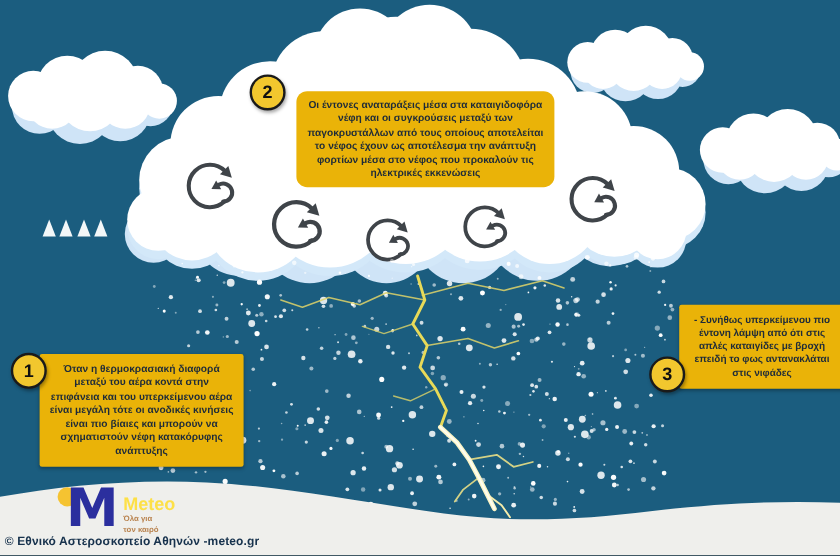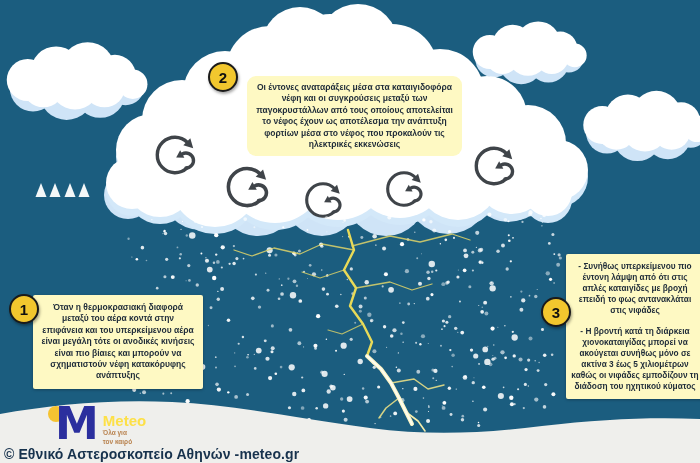--- a/index.html
+++ b/index.html
@@ -1,40 +1,40 @@
 <!DOCTYPE html>
 <html><head>
 <meta charset="utf-8">
 <style>
   html,body{margin:0;padding:0;background:#333;}
   #scene{position:relative;width:700px;height:463px;background:#1b5d7f;overflow:hidden;
          font-family:"Liberation Sans","DejaVu Sans",sans-serif;}
   #scene-svg{position:absolute;left:0;top:0;}
-  .textbox{position:absolute;background:#fef9c3;color:#1e2b39;font-size:8.5px;font-weight:600;
+  .textbox{position:absolute;background:#eab308;color:#1e2b39;font-size:8.5px;font-weight:600;
            text-align:center;line-height:1.34;z-index:3;box-shadow:0 1px 3px rgba(0,0,0,.28);}
   #box1{left:33px;top:295px;width:154px;padding:7px 8px;border-radius:2px;}
   #box2{left:247px;top:76px;width:207px;padding:6px 4px;border-radius:9px;box-shadow:none;}
   #box3{left:566px;top:254px;width:130px;padding:7px 4px;border-radius:2px;font-size:8.3px;}
   #box3 p{margin:0 0 9px 0;}
   #box3 p:last-child{margin-bottom:0;}
   .badge{position:absolute;width:26px;height:26px;border-radius:50%;background:#f2c72e;
          border:2px solid #1a1a1a;color:#101010;font-weight:bold;font-size:15px;
          display:flex;align-items:center;justify-content:center;z-index:4;
          box-shadow:1px 2px 3px rgba(0,0,0,.35);}
   #badge1{left:9px;top:294px;}
   #badge2{left:208px;top:62px;}
   #badge3{left:541px;top:297px;}
   #logo{position:absolute;left:46px;top:403px;display:flex;z-index:5;}
   #logo-dot{position:absolute;left:2px;top:3px;width:16px;height:16px;border-radius:50%;background:#f5c331;}
   #logo-m{position:relative;margin-left:9px;font-size:44px;line-height:42px;font-weight:bold;
           color:#2b2f9e;letter-spacing:-2px;font-family:"DejaVu Sans",sans-serif;}
   #logo-texts{margin-left:6px;margin-top:10px;}
   #logo-brand{font-size:15px;color:#fde047;font-weight:600;line-height:1;}
   .logo-tag{font-size:6.5px;color:#b9834f;font-weight:600;line-height:1.2;margin-top:1px;}
-  #copyright{position:absolute;left:4px;top:446px;font-size:14px;font-weight:bold;
+  #copyright{position:absolute;left:4px;top:446px;font-size:10px;font-weight:bold;
              color:#17324d;z-index:5;letter-spacing:0.1px;}
 </style>
 </head>
 <body>
 
 <div id="scene">
   <svg id="scene-svg" width="700" height="463" viewBox="0 0 700 463">
     <defs>
       <linearGradient id="fadeUp" x1="0" y1="1" x2="0" y2="0">
         <stop offset="0" stop-color="#ffffff" stop-opacity="0"></stop>
@@ -634,21 +634,20 @@
   </svg>
 
   <div class="textbox" id="box1">
     <span>Όταν η θερμοκρασιακή διαφορά μεταξύ του αέρα κοντά στην επιφάνεια και του υπερκείμενου αέρα είναι μεγάλη τότε οι ανοδικές κινήσεις είναι πιο βίαιες και μπορούν να σχηματιστούν νέφη κατακόρυφης ανάπτυξης</span>
   </div>
   <div class="textbox" id="box2">
     <span>Οι έντονες αναταράξεις μέσα στα καταιγιδοφόρα νέφη και οι συγκρούσεις μεταξύ των παγοκρυστάλλων από τους οποίους αποτελείται το νέφος έχουν ως αποτέλεσμα την ανάπτυξη φορτίων μέσα στο νέφος που προκαλούν τις ηλεκτρικές εκκενώσεις</span>
   </div>
   <div class="textbox" id="box3">
     <p>- Συνήθως υπερκείμενου πιο έντονη λάμψη από ότι στις απλές καταιγίδες με βροχή επειδή το φως αντανακλάται στις νιφάδες</p>
-    <p>- Η βροντή κατά τη διάρκεια χιονοκαταιγίδας μπορεί να ακούγεται συνήθως μόνο σε ακτίνα 3 έως 5 χιλιομέτρων καθώς οι νιφάδες εμποδίζουν τη διάδοση του ηχητικού κύματος</p>
   </div>
 
   <div class="badge" id="badge1">1</div>
   <div class="badge" id="badge2">2</div>
   <div class="badge" id="badge3">3</div>
 
   <div id="logo">
     <span id="logo-dot"></span>
     <span id="logo-m">M</span>
     <div id="logo-texts">

